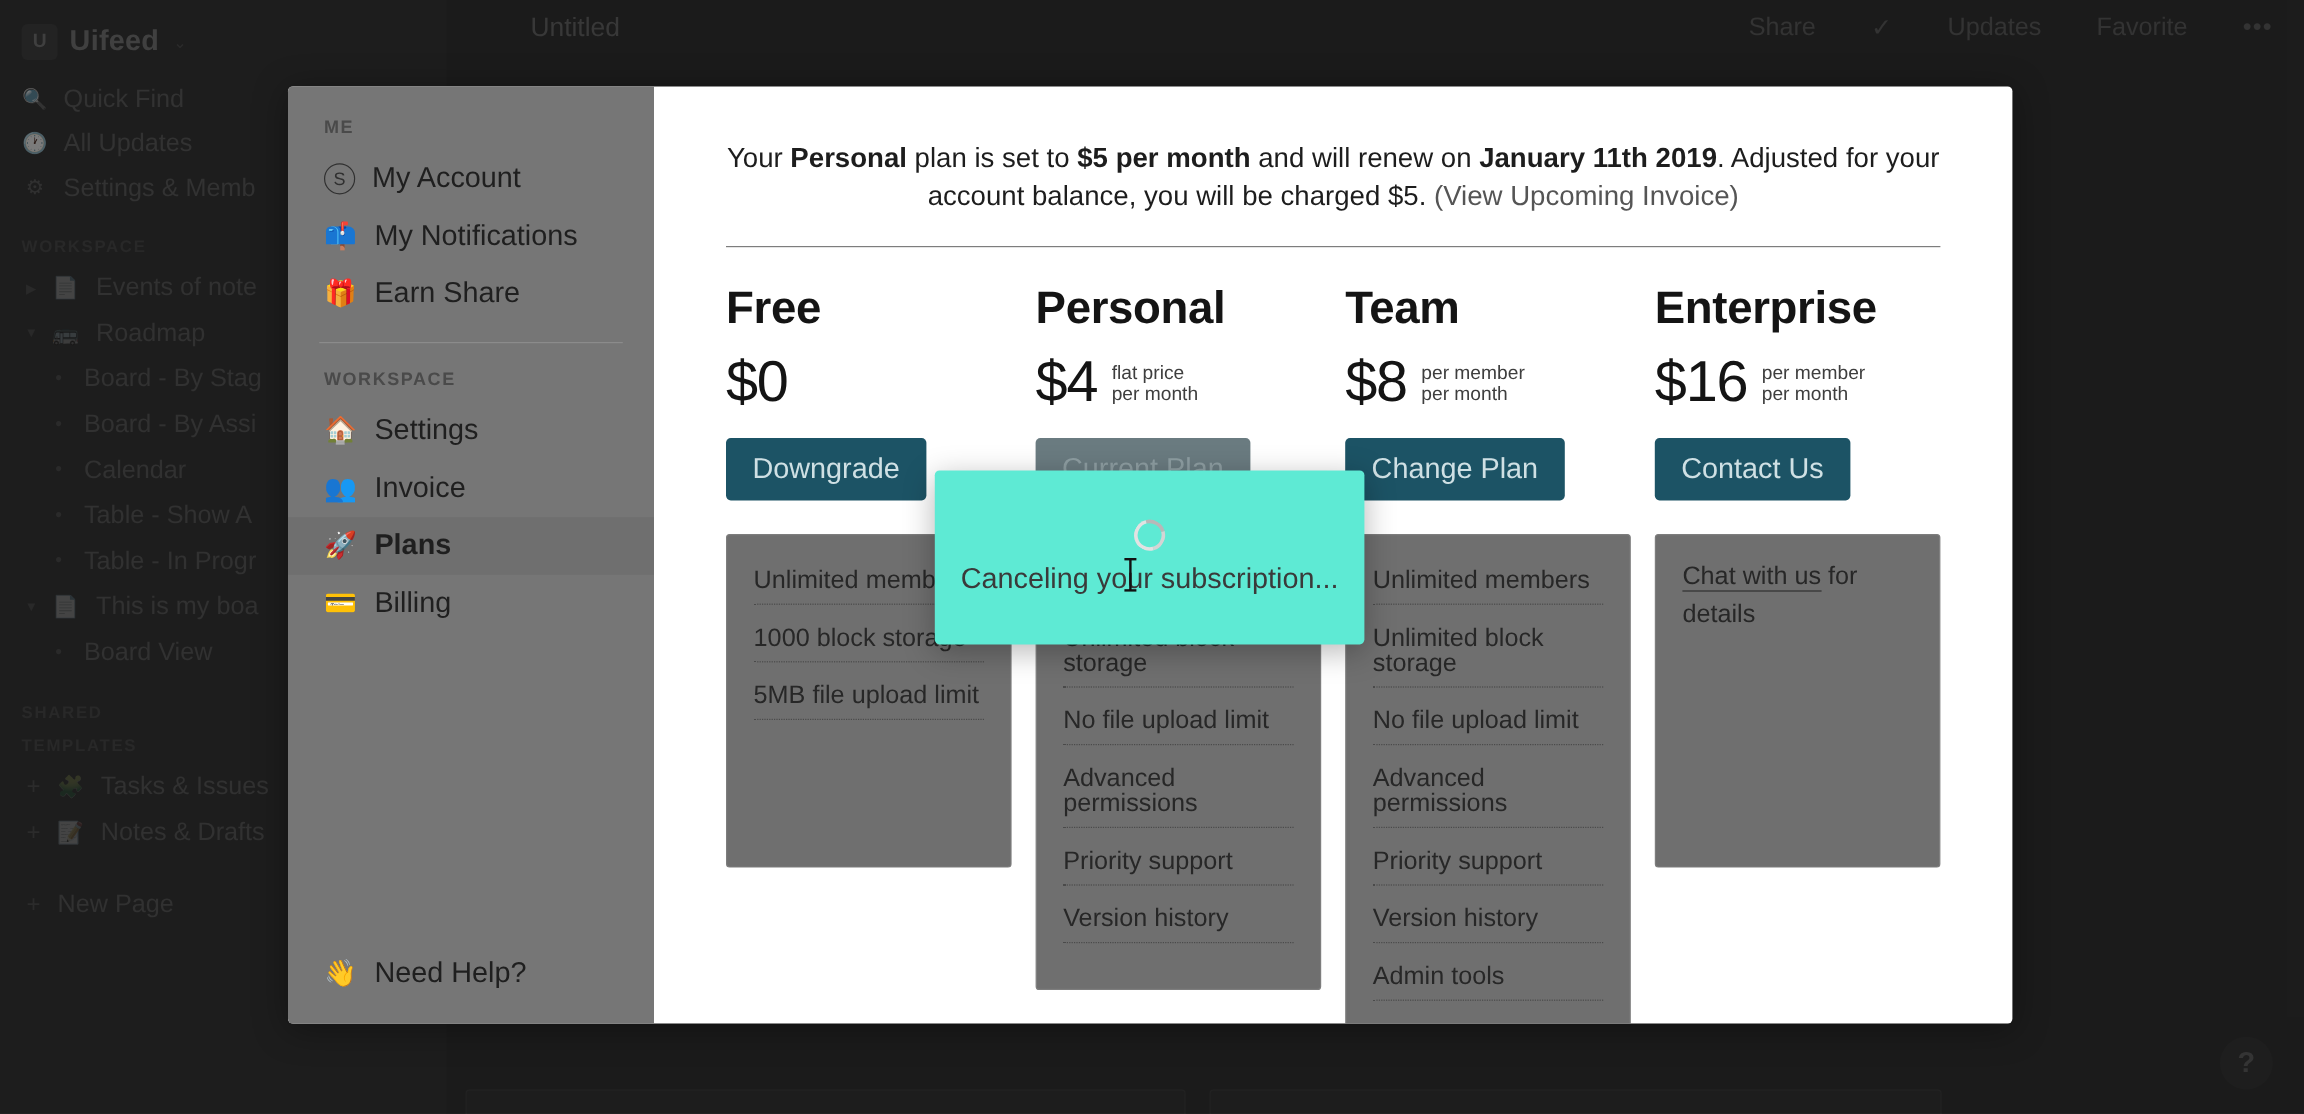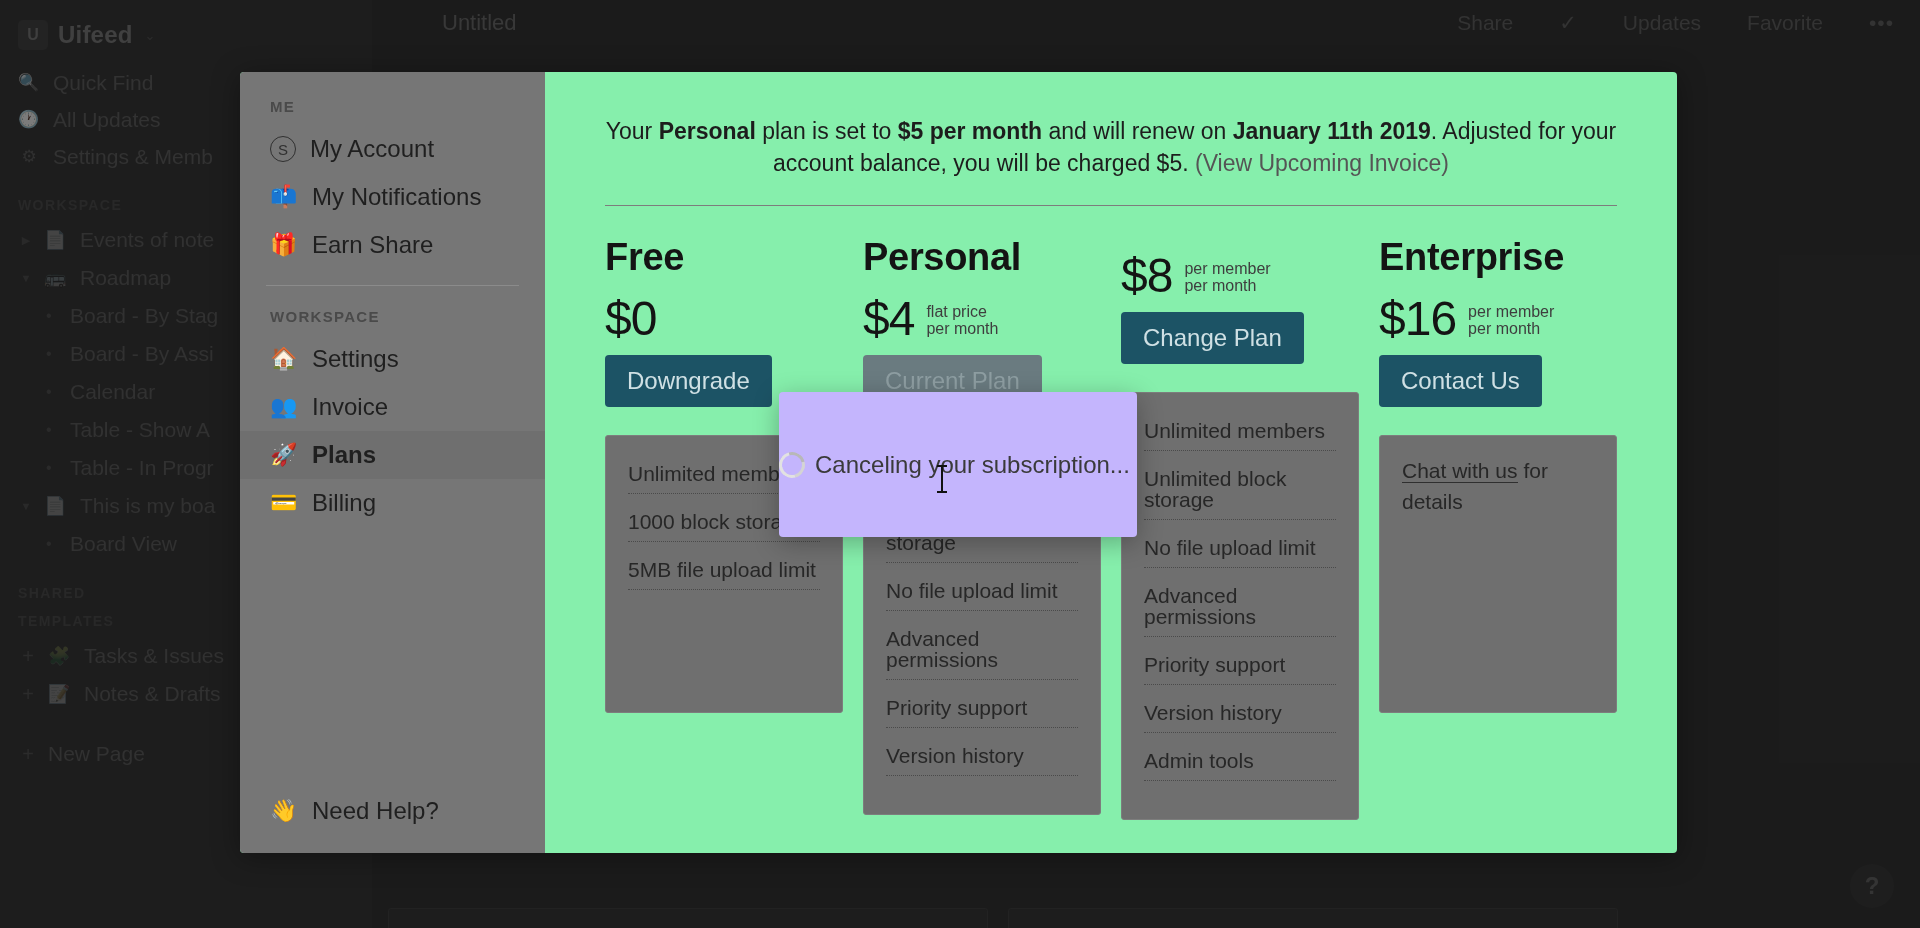--- a/index.html
+++ b/index.html
@@ -98,21 +98,21 @@
   #dimmer {
     position: absolute; inset: 0;
     background: rgba(15,15,15,0.55);
   }
 
   
   #settings-modal {
     position: absolute;
     left: 240px; top: 72px;
     width: 1437px; height: 781px;
-    background: #86efac;
+    background: #ffffff;
     border-radius: 4px;
     box-shadow: 0 4px 28px rgba(0,0,0,0.35);
     display: flex;
     overflow: hidden;
   }
   .settings-nav {
     width: 305px; flex: 0 0 305px;
     background: #767676;
     padding: 22px 0 0 0;
     position: relative;
@@ -156,21 +156,21 @@
 
   .plan-cols {
     display: flex; gap: 20px; margin-top: 30px;
   }
   .plan-col { flex: 1 1 0; min-width: 0; }
   .plan-name { font-size: 38px; font-weight: 700; color: #141414; letter-spacing: -.3px; }
   .plan-price-row { display: flex; align-items: baseline; gap: 12px; margin-top: 12px; height: 58px; }
   .plan-price { font-size: 48px; font-weight: 400; color: #141414; letter-spacing: -1px; }
   .plan-unit { font-size: 16px; color: #3e3e3e; line-height: 1.12; align-self: center; }
   .plan-btn {
-    margin-top: 6px; display: inline-block;
+    margin-top: 16px; display: inline-block;
     background: #1c5365; color: #cfe0e4;
     border: none; border-radius: 4px;
     padding: 12px 22px; font-size: 24px;
     font-family: "Liberation Sans", sans-serif;
     cursor: pointer;
   }
   .plan-btn.current { background: #6a7b80; color: #8e9ea2; }
   .plan-features {
     margin-top: 28px;
     background: #6f6f6f;
@@ -187,25 +187,25 @@
   }
   .feature-block { display: block; }
   .ent-note { color: #272727; font-size: 21px; line-height: 1.45; }
   .ent-note u { text-decoration: none; border-bottom: 1px solid #2f2f2f; }
 
   
   #cancel-dialog {
     position: absolute;
     left: 779px; top: 392px;
     width: 358px; height: 145px;
-    background: #c4b5fd;
+    background: #5eead4;
     border-radius: 4px;
     box-shadow: 0 6px 26px rgba(0,0,0,0.28);
-    display: flex; flex-direction: row;
-    align-items: center; justify-content: flex-start;
+    display: flex; flex-direction: column;
+    align-items: center; justify-content: center;
     gap: 10px;
   }
   .spinner {
     width: 26px; height: 26px; border-radius: 50%;
     border: 3px solid #e2e2e2;
     border-top-color: #b8b8b8;
     border-right-color: #d4d4d4;
     transform: rotate(30deg);
   }
   .cancel-text { font-size: 24px; color: #3a3a3a; }
@@ -415,20 +415,21 @@
           <span class="feature feature-block">Unlimited members</span>
           <span class="feature feature-block">Unlimited block storage</span>
           <span class="feature feature-block">No file upload limit</span>
           <span class="feature feature-block">Advanced permissions</span>
           <span class="feature feature-block">Priority support</span>
           <span class="feature feature-block">Version history</span>
         </div>
       </div>
 
       <div class="plan-col">
+        <div class="plan-name">Team</div>
         <div class="plan-price-row">
           <span class="plan-price">$8</span>
           <span class="plan-unit" style="white-space:pre-line">per member
 per month</span>
         </div>
         <button class="plan-btn">Change Plan</button>
         <div class="plan-features">
           <span class="feature feature-block">Unlimited members</span>
           <span class="feature feature-block">Unlimited block storage</span>
           <span class="feature feature-block">No file upload limit</span>

